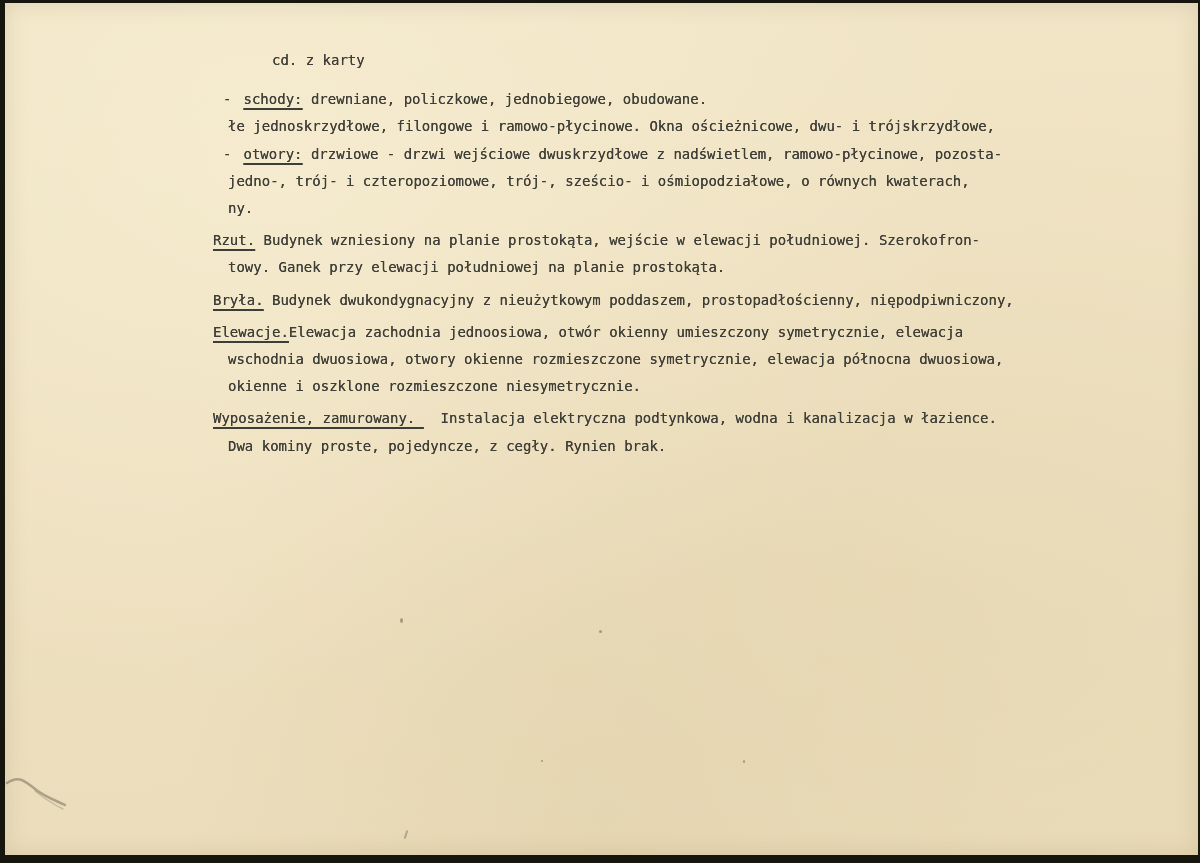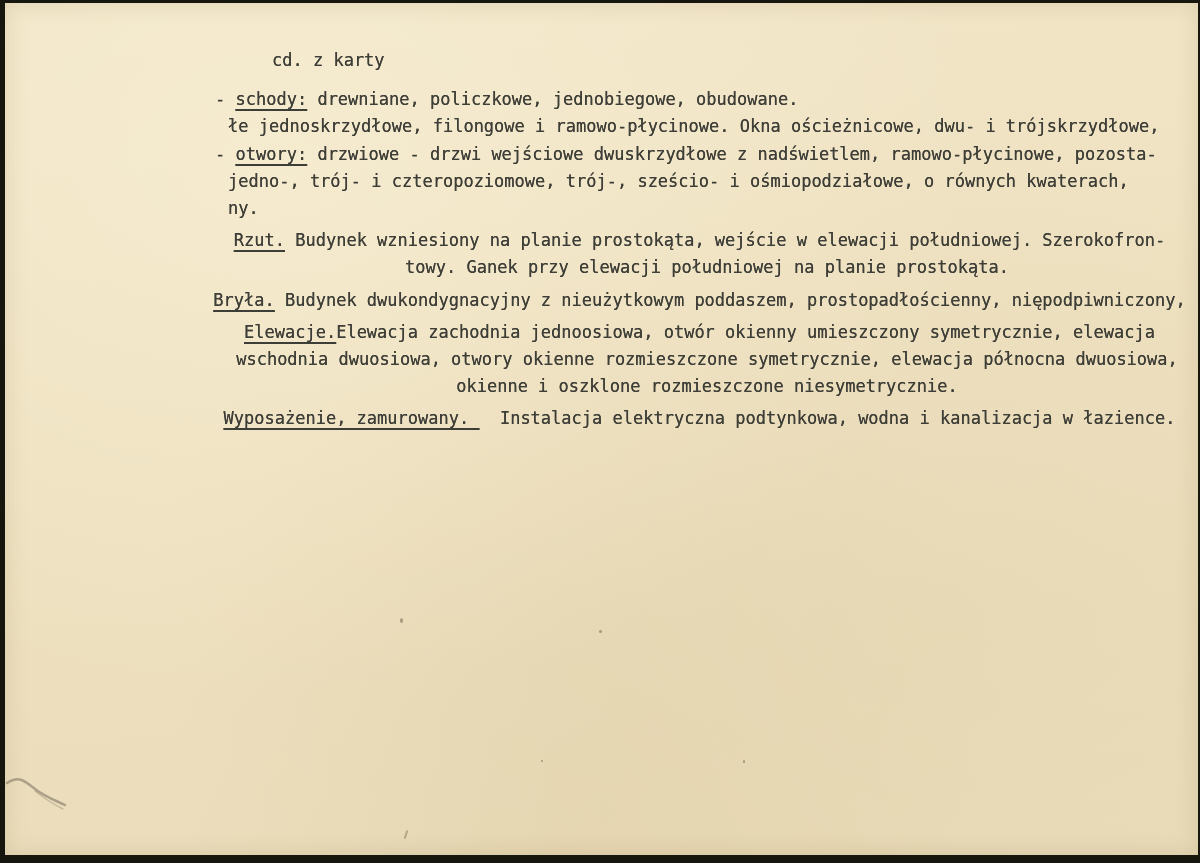--- a/index.html
+++ b/index.html
@@ -22,29 +22,29 @@
       radial-gradient(ellipse at 22% 18%, rgba(255,248,225,0.35), transparent 55%),
       radial-gradient(ellipse at 78% 72%, rgba(215,196,152,0.22), transparent 60%),
       radial-gradient(ellipse at 50% 95%, rgba(210,190,148,0.18), transparent 50%),
       linear-gradient(178deg, rgba(244,233,205,0.5), rgba(230,214,178,0.35));
     box-shadow: inset 0 0 22px rgba(110,92,52,0.16);
   }
   .textblock{
     position:absolute;
     left:208px; top:44px; right:12px;
     color:#3e3e38;
-    font-size:17px;
+    font-size:14px;
     line-height:27.2px;
     text-shadow:0 0 0.6px rgba(45,45,38,0.85);
   }
   .line{ white-space:pre; }
   .intro{ margin-left:59px; margin-bottom:12px; }
   .para{ margin-top:0; }
-  .para.sect{ margin-top:5px;text-align:center; }
-  .first.bullet{ margin-left:2px; }
+  .para.sect{ margin-top:5px; }
+  .first.bullet{ margin-left:10px; }
   .cont{ margin-left:15px; }
   .dash{ display:inline-block; width:20.5px; }
   .label{
     text-decoration:underline;
     text-underline-offset:4px;
     text-decoration-thickness:1.5px;
   }
   
   .pencil-mark{
     position:absolute; left:0px; top:762px;
@@ -81,20 +81,21 @@
       <div class="para sect">
         <div class="line first section"><span class="label">Bryła.</span><span> Budynek dwukondygnacyjny z nieużytkowym poddaszem, prostopadłościenny, niępodpiwniczony,</span></div>
       </div>
       <div class="para sect">
         <div class="line first section"><span class="label">Elewacje.</span><span>Elewacja zachodnia jednoosiowa, otwór okienny umieszczony symetrycznie, elewacja</span></div>
         <div class="line cont">wschodnia dwuosiowa, otwory okienne rozmieszczone symetrycznie, elewacja północna dwuosiowa,</div>
         <div class="line cont">okienne i oszklone rozmieszczone niesymetrycznie.</div>
       </div>
       <div class="para sect">
         <div class="line first section"><span class="label">Wyposażenie, zamurowany. </span><span>  Instalacja elektryczna podtynkowa, wodna i kanalizacja w łazience.</span></div>
+        <div class="line cont">Dwa kominy proste, pojedyncze, z cegły. Rynien brak.</div>
       </div>
     </div>
 
   <svg class="pencil-mark" viewBox="0 0 90 60">
     <path d="M2 18 C 14 10, 20 16, 30 24 C 40 32, 52 36, 60 40" fill="none" stroke="rgba(120,112,92,0.55)" stroke-width="2.5" stroke-linecap="round"></path>
     <path d="M30 26 C 40 34, 50 40, 58 44" fill="none" stroke="rgba(130,122,100,0.35)" stroke-width="1.5" stroke-linecap="round"></path>
   </svg>
   <div class="speck" style="left:395px; top:615px; width:3px; height:5px;"></div>
   <div class="speck" style="left:738px; top:757px; width:2px; height:3px;"></div>
   <div class="speck" style="left:594px; top:627px; width:3px; height:3px;"></div>

